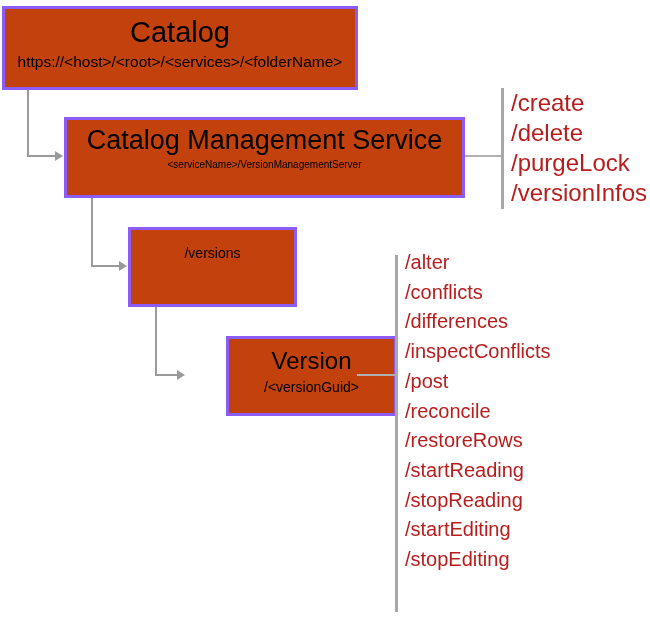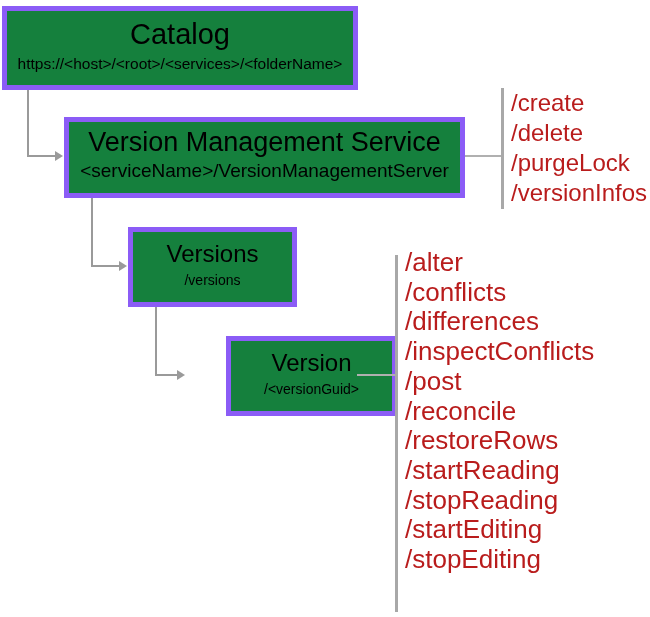--- a/index.html
+++ b/index.html
@@ -12,22 +12,22 @@
   }
   #diagram {
     position: relative;
     width: 650px;
     height: 617px;
     background: #ffffff;
     overflow: hidden;
   }
   .node {
     position: absolute;
-    background: #15803d;
-    border: 5px solid #8b5cf6;
+    background: #c2410c;
+    border: 3px solid #8b5cf6;
     box-sizing: border-box;
     display: flex;
     flex-direction: column;
     align-items: center;
     justify-content: center;
     text-align: center;
   }
   .node-title {
     color: #000000;
     line-height: 1.05;
@@ -47,21 +47,21 @@
   }
   #node-catalog .node-title { font-size: 29px; }
   #node-catalog .node-sub { font-size: 15.5px; margin-top: 6px; text-align: right; }
 
   #node-vms {
     left: 64px; top: 117px; width: 401px; height: 81px;
     justify-content: flex-start;
     padding-top: 6px;
   }
   #node-vms .node-title { font-size: 27px; }
-  #node-vms .node-sub { font-size: 19px; margin-top: 5px; }
+  #node-vms .node-sub { font-size: 10px; margin-top: 5px; }
 
   #node-versions {
     left: 128px; top: 227px; width: 169px; height: 80px;
     justify-content: flex-start;
     padding-top: 9px;
   }
   #node-versions .node-title { font-size: 24px; }
   #node-versions .node-sub { font-size: 14px; margin-top: 7px; }
 
   #node-version {
@@ -126,47 +126,46 @@
   }
 
   
   #ops-stub-vms   { left: 465px; top: 155px; width: 38px; }
   #ops-bracket-vms{ left: 501px; top: 88px;  height: 121px; }
   #ops-list-vms   { left: 511px; top: 88px;  font-size: 24px; line-height: 30px; }
 
   
   #ops-stub-ver   { left: 357px; top: 374px; width: 40px; }
   #ops-bracket-ver{ left: 395px; top: 255px; height: 357px; }
-  #ops-list-ver   { left: 405px; top: 248px; font-size: 26px; line-height: 29.7px; }
+  #ops-list-ver   { left: 405px; top: 248px; font-size: 20px; line-height: 29.7px; }
 </style>
 </head>
 <body>
 
 <div id="diagram">
 
   <div class="node" id="node-catalog">
     <div class="node-title">Catalog</div>
     <div class="node-sub">https://&lt;host&gt;/&lt;root&gt;/&lt;services&gt;/&lt;folderName&gt;</div>
   </div>
 
   <div class="conn-v" id="c1-v"></div>
   <div class="conn-h" id="c1-h"></div>
   <div class="arrow-right" id="c1-a"></div>
 
   <div class="node" id="node-vms">
-    <div class="node-title">Version Management Service</div>
+    <div class="node-title">Catalog Management Service</div>
     <div class="node-sub">&lt;serviceName&gt;/VersionManagementServer</div>
   </div>
 
   <div class="conn-v" id="c2-v"></div>
   <div class="conn-h" id="c2-h"></div>
   <div class="arrow-right" id="c2-a"></div>
 
   <div class="node" id="node-versions">
-    <div class="node-title">Versions</div>
     <div class="node-sub">/versions</div>
   </div>
 
   <div class="conn-v" id="c3-v"></div>
   <div class="conn-h" id="c3-h"></div>
   <div class="arrow-right" id="c3-a"></div>
 
   <div class="node" id="node-version">
     <div class="node-title">Version</div>
     <div class="node-sub">/&lt;versionGuid&gt;</div>

